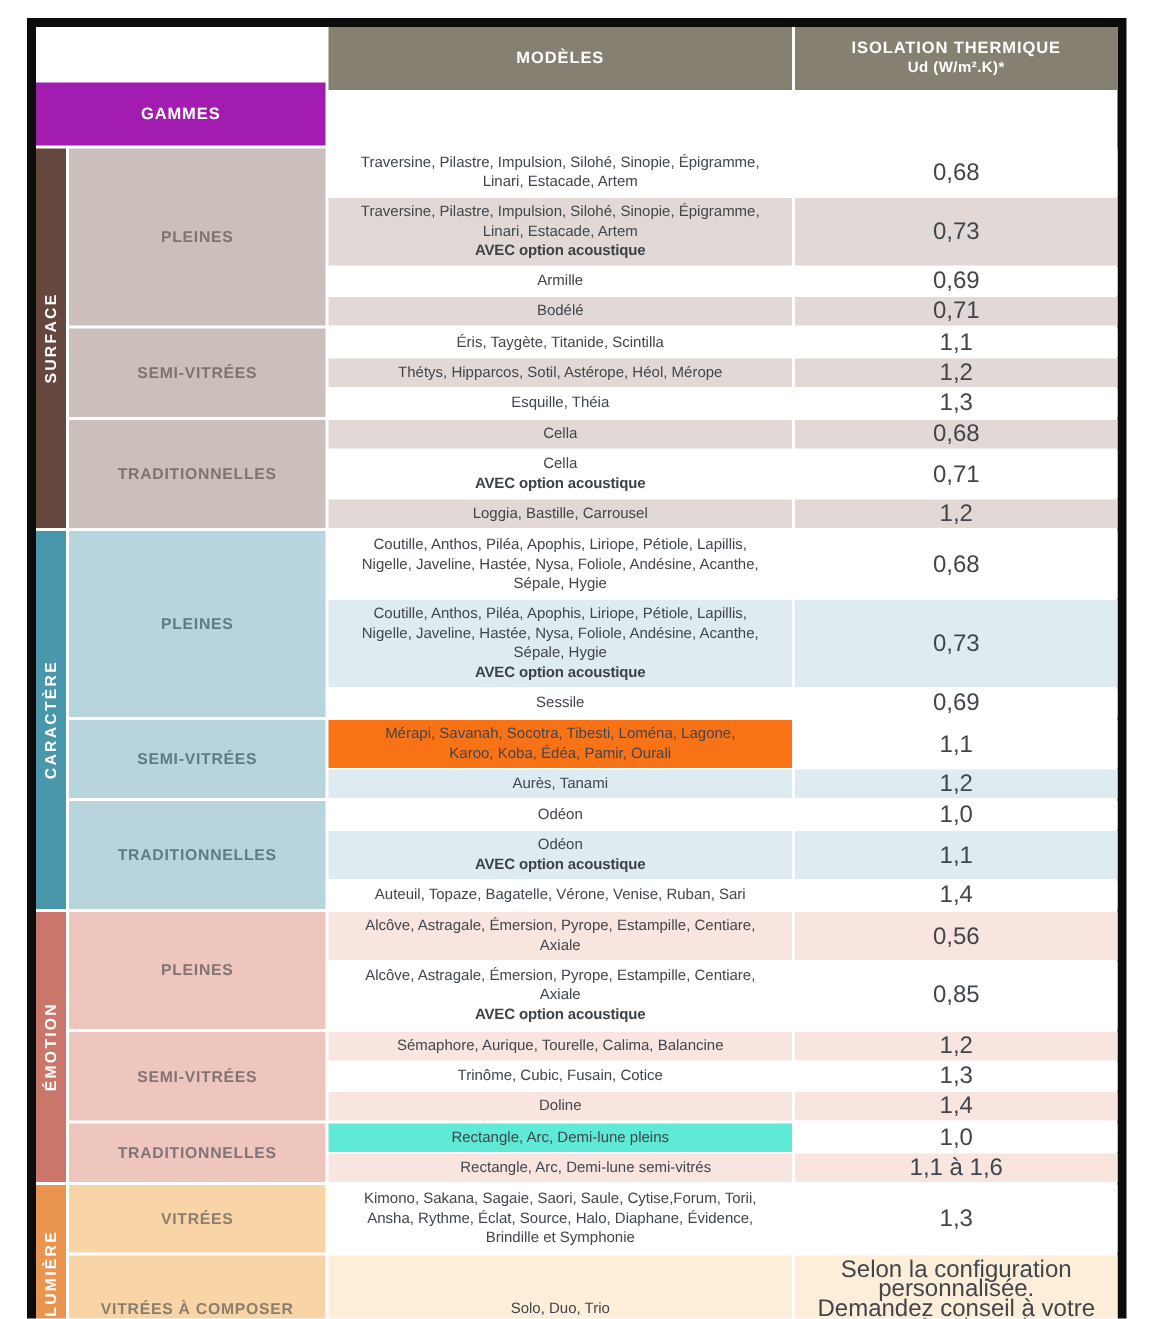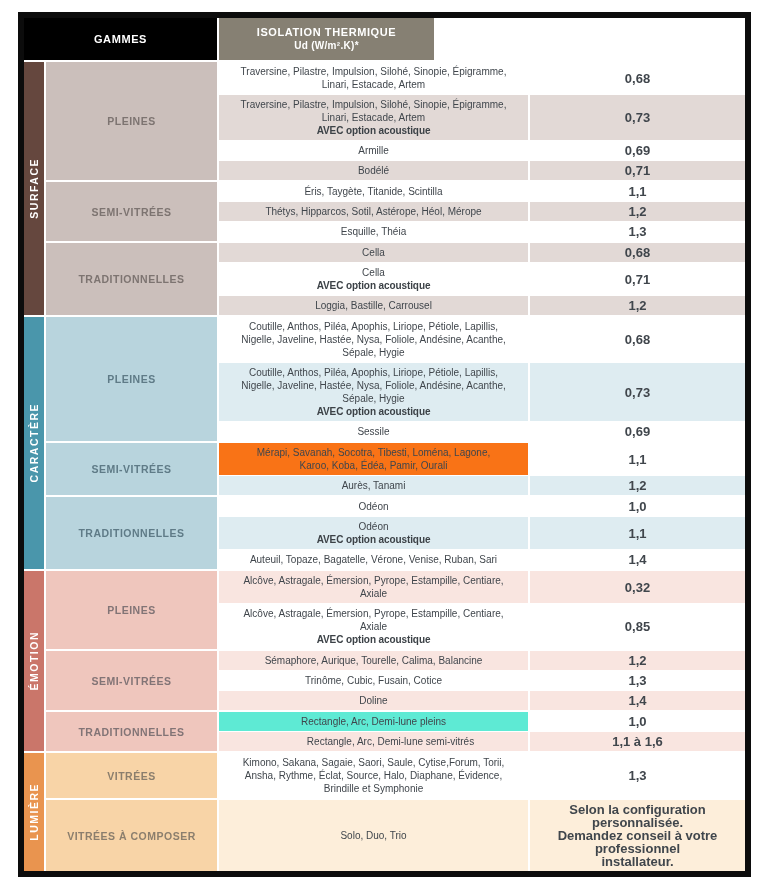--- a/index.html
+++ b/index.html
@@ -21,30 +21,33 @@
       font-size:10.5px;letter-spacing:1.5px;white-space:nowrap;}
   .section-body{display:flex;flex-direction:column;gap:2px;flex:1;}
   .group{display:flex;gap:2px;}
   .group-label{width:171px;display:flex;align-items:center;justify-content:center;
       font-weight:bold;font-size:10.5px;letter-spacing:.5px;text-align:left;}
   .group-rows{display:flex;flex-direction:column;gap:1px;flex:1;}
   .row{display:flex;gap:2px;flex:1;}
   .cell{box-sizing:border-box;display:flex;flex-direction:column;justify-content:center;
       text-align:center;min-height:19px;padding:3px 10px;font-size:10px;line-height:13px;color:#40464c;}
   .cell.models{width:309px;}
-  .cell.value{width:215px;font-size:13px;font-weight:bold;}
+  .cell.value{width:215px;font-size:16px;}
   .note{font-weight:bold;color:#3c4247;letter-spacing:-.1px;}
 </style>
 </head>
 <body>
 
 <div class="frame">
   <div class="thead">
-    <div class="th th-gammes" style="background: #000000;">
+    <div class="th th-gammes" style="background: #a21caf; margin-top: 37px;">
       <span>GAMMES</span>
+    </div>
+    <div class="th th-modeles" style="background: rgb(134, 128, 115);">
+      <span>MODÈLES</span>
     </div>
     <div class="th th-isolation" style="background: rgb(134, 128, 115);">
       <span>ISOLATION THERMIQUE</span>
       <span class="sub">Ud (W/m².K)*</span>
     </div>
   </div>
   <div class="sections">
       <div class="section">
         <div class="bar" style="background: rgb(101, 71, 62);">
           <span>SURFACE</span>
@@ -251,21 +254,21 @@
         <div class="section-body">
           <div class="group">
             <div class="group-label" style="background: rgb(239, 198, 189); color: rgb(130, 116, 118);">PLEINES</div>
             <div class="group-rows">
               <div class="row">
                 <div class="cell models" style="background: rgb(249, 229, 224);">
                   <div>Alcôve, Astragale, Émersion, Pyrope, Estampille, Centiare,</div>
                   <div>Axiale</div>
                 </div>
                 <div class="cell value" style="background: rgb(249, 229, 224);">
-                  <div>0,32</div>
+                  <div>0,56</div>
                 </div>
               </div>
               <div class="row">
                 <div class="cell models" style="background: rgb(255, 255, 255);">
                   <div>Alcôve, Astragale, Émersion, Pyrope, Estampille, Centiare,</div>
                   <div>Axiale</div>
                   <div class="note">AVEC option acoustique</div>
                 </div>
                 <div class="cell value" style="background: rgb(255, 255, 255);">
                   <div>0,85</div>

